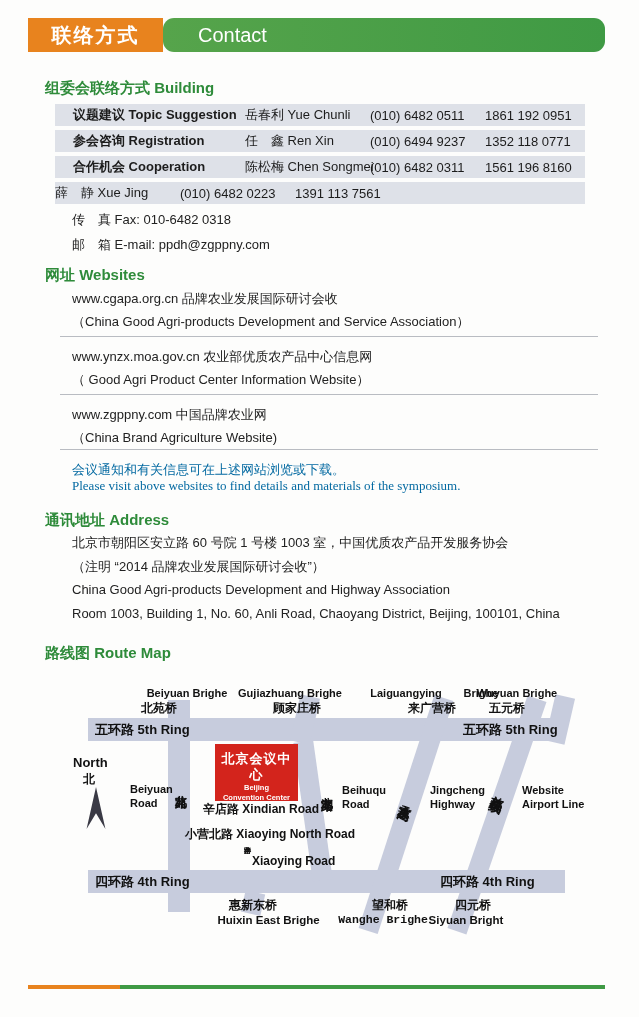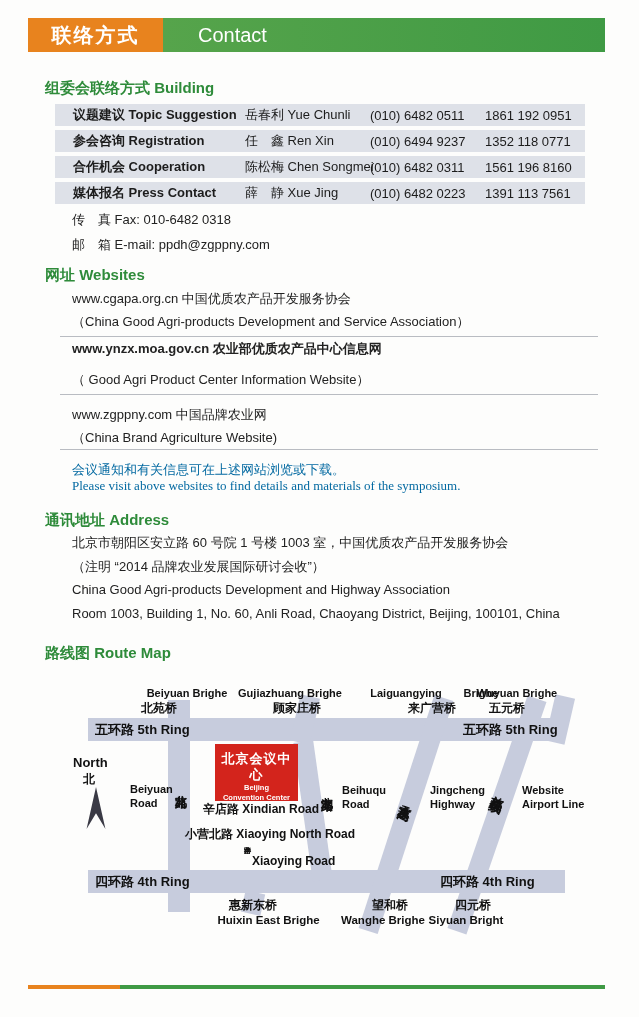--- a/index.html
+++ b/index.html
@@ -7,21 +7,21 @@
     width:639px;height:1017px;background:#fdfdfc;position:relative;
     font-family:"Liberation Sans","DejaVu Sans",sans-serif;color:#1c1c1c;
     overflow:hidden;
   }
   .abs{position:absolute;}
   
   .header-bar{position:absolute;top:18px;left:28px;width:577px;height:34px;display:flex;}
   .header-orange{width:135px;background:#e8831e;color:#fff;font-size:20px;font-weight:bold;
     display:flex;align-items:center;justify-content:center;letter-spacing:2px;}
   .header-green{flex:1;background:linear-gradient(90deg,#56a44b,#3f9a44);color:#fff;font-size:20px;
-    display:flex;align-items:center;padding-left:35px;}
+    display:flex;align-items:center;padding-left:35px;border-radius:11px;}
   
   .sec{position:absolute;left:45px;font-size:15px;font-weight:bold;color:#2e8b3a;white-space:nowrap;}
   .body-line{position:absolute;left:72px;font-size:13px;white-space:nowrap;color:#222;}
   
   .crow{position:absolute;left:55px;width:530px;height:22px;background:#dee1e8;
     display:flex;align-items:center;font-size:13px;white-space:nowrap;}
   .c-role{padding-left:18px;width:172px;font-weight:bold;}
   .c-name{width:125px;}
   .c-phone{width:115px;}
   .c-mobile{flex:1;}
@@ -69,36 +69,35 @@
     <span class="c-phone">(010) 6494 9237</span>
     <span class="c-mobile">1352 118 0771</span>
   </div>
   <div class="crow" style="top:156px;">
     <span class="c-role">合作机会 Cooperation</span>
     <span class="c-name">陈松梅 Chen Songmei</span>
     <span class="c-phone">(010) 6482 0311</span>
     <span class="c-mobile">1561 196 8160</span>
   </div>
   <div class="crow" style="top:182px;">
-    <span class="c-role">媒体报名 Press Contact</span>
     <span class="c-name">薛　静  Xue Jing</span>
     <span class="c-phone">(010) 6482 0223</span>
     <span class="c-mobile">1391 113 7561</span>
   </div>
 
   <div class="body-line" style="top:211px;">传　真 Fax: 010-6482 0318</div>
   <div class="body-line" style="top:236px;">邮　箱 E-mail: ppdh@zgppny.com</div>
 
   <div class="sec" style="top:266px;">网址  Websites</div>
 
-  <div class="body-line" style="top:290px;">www.cgapa.org.cn  中国优质农产品开发服务协会</div>
+  <div class="body-line" style="top:290px;">www.cgapa.org.cn  品牌农业发展国际研讨会收</div>
   <div class="body-line" style="top:313px;">（China Good Agri-products Development and Service Association）</div>
   <div class="divider" style="top:336px;"></div>
 
-  <div class="body-line" style="top:340px;font-weight:bold;">www.ynzx.moa.gov.cn  农业部优质农产品中心信息网</div>
+  <div class="body-line" style="top:348px;">www.ynzx.moa.gov.cn  农业部优质农产品中心信息网</div>
   <div class="body-line" style="top:371px;">（ Good Agri Product Center Information Website）</div>
   <div class="divider" style="top:394px;"></div>
 
   <div class="body-line" style="top:406px;">www.zgppny.com  中国品牌农业网</div>
   <div class="body-line" style="top:429px;">（China Brand Agriculture Website)</div>
   <div class="divider" style="top:449px;"></div>
 
   <div class="note" style="top:461px;">会议通知和有关信息可在上述网站浏览或下载。</div>
   <div class="note" style="top:478px;">Please visit above websites to find details and materials of the symposium.</div>
 
@@ -170,21 +169,21 @@
       <div>Website</div>
       <div>Airport Line</div>
     </div>
     <div class="mlabel zh" style="left:140px;top:151px;">小营北路 Xiaoying North Road</div>
     <div class="mlabel vtext" style="left:197px;top:166px;font-size:7px;letter-spacing:0;">小营路</div>
     <div class="mlabel zh" style="left:207px;top:179px;">Xiaoying Road</div>
 
     <div class="mlabel zh ctr" style="left:208px;top:222px;">惠新东桥</div>
     <div class="mlabel en ctr" style="left:208px;top:238px;font-size:11.5px;padding-left:31px;">Huixin East Brighe</div>
     <div class="mlabel zh ctr" style="left:345px;top:222px;">望和桥</div>
-    <div class="mlabel en ctr" style="left:338px;top:238px;font-size:11.5px;">Wanghe Brighe</div>
+    <div class="mlabel en ctr" style="left:338px;top:238px;font-size:11.5px;font-family:Liberation Mono, monospace;">Wanghe Brighe</div>
     <div class="mlabel zh ctr" style="left:428px;top:222px;">四元桥</div>
     <div class="mlabel en ctr" style="left:421px;top:238px;font-size:11.5px;">Siyuan Bright</div>
   </div>
 
   <div class="footer-bar">
     <div class="footer-orange"></div>
     <div class="footer-green"></div>
   </div>
 
 </div>

